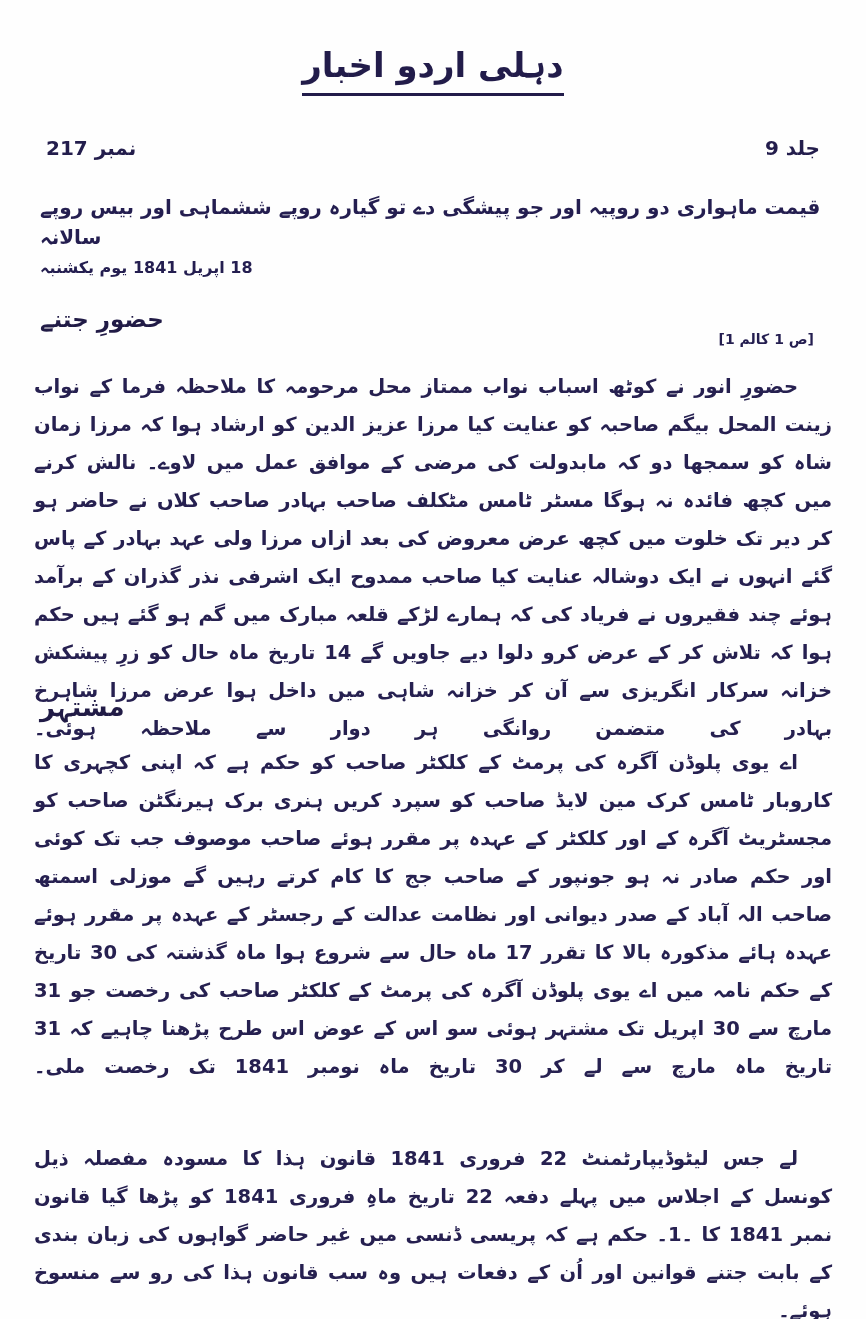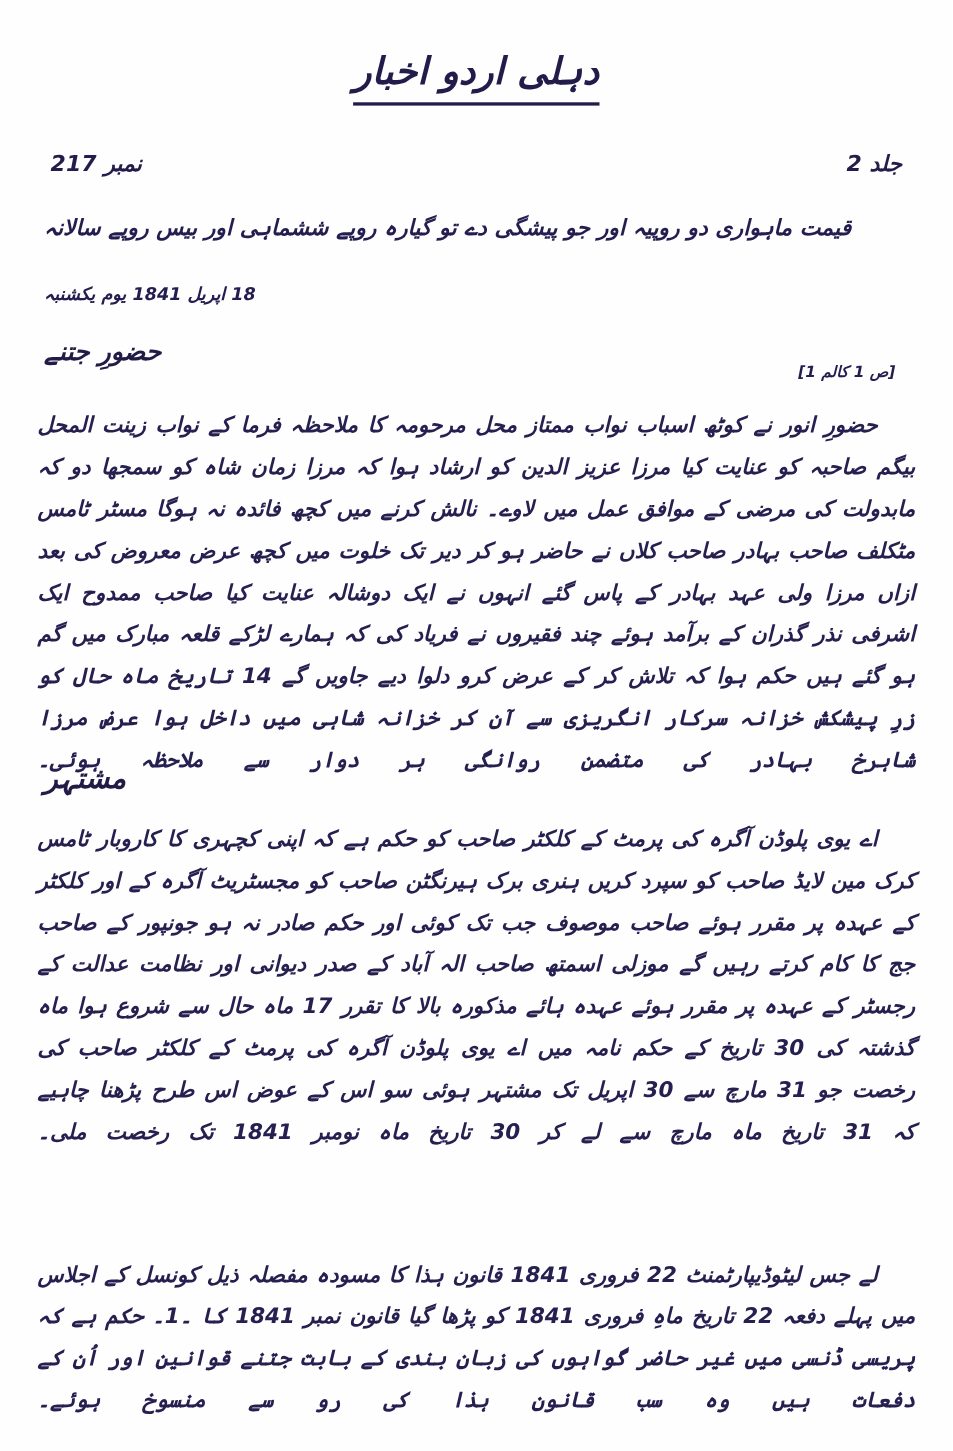--- a/index.html
+++ b/index.html
@@ -13,21 +13,20 @@
   }
   .page {
     position: relative;
     width: 866px;
     height: 1319px;
     margin: 0 auto;
     background: #fefefe;
     overflow: hidden;
     color: #1f1b3a;
     box-sizing: border-box;
-    font-style: italic;
   }
 
   
   .masthead {
     position: absolute;
     top: 44px;
     left: 0;
     right: 0;
     text-align: center;
   }
@@ -145,21 +144,21 @@
 <body>
 
 <div class="page">
 
   <div class="masthead">
     <div class="masthead-title">دہلی اردو اخبار</div>
   </div>
 
   <div class="issue-line">
     <span class="issue-number">نمبر 217</span>
-    <span class="issue-volume">جلد 2</span>
+    <span class="issue-volume">جلد 9</span>
   </div>
 
   <div class="centered-line price-line">قیمت ماہواری دو روپیہ اور جو پیشگی دے تو گیارہ روپے ششماہی اور بیس روپے سالانہ</div>
 
   <div class="centered-line date-line">18 اپریل 1841 یوم یکشنبہ</div>
 
   <div class="centered-line section-heading heading-huzur">حضورِ جتنے</div>
 
   <div class="column-marker">[ص 1 کالم 1]</div>
 

